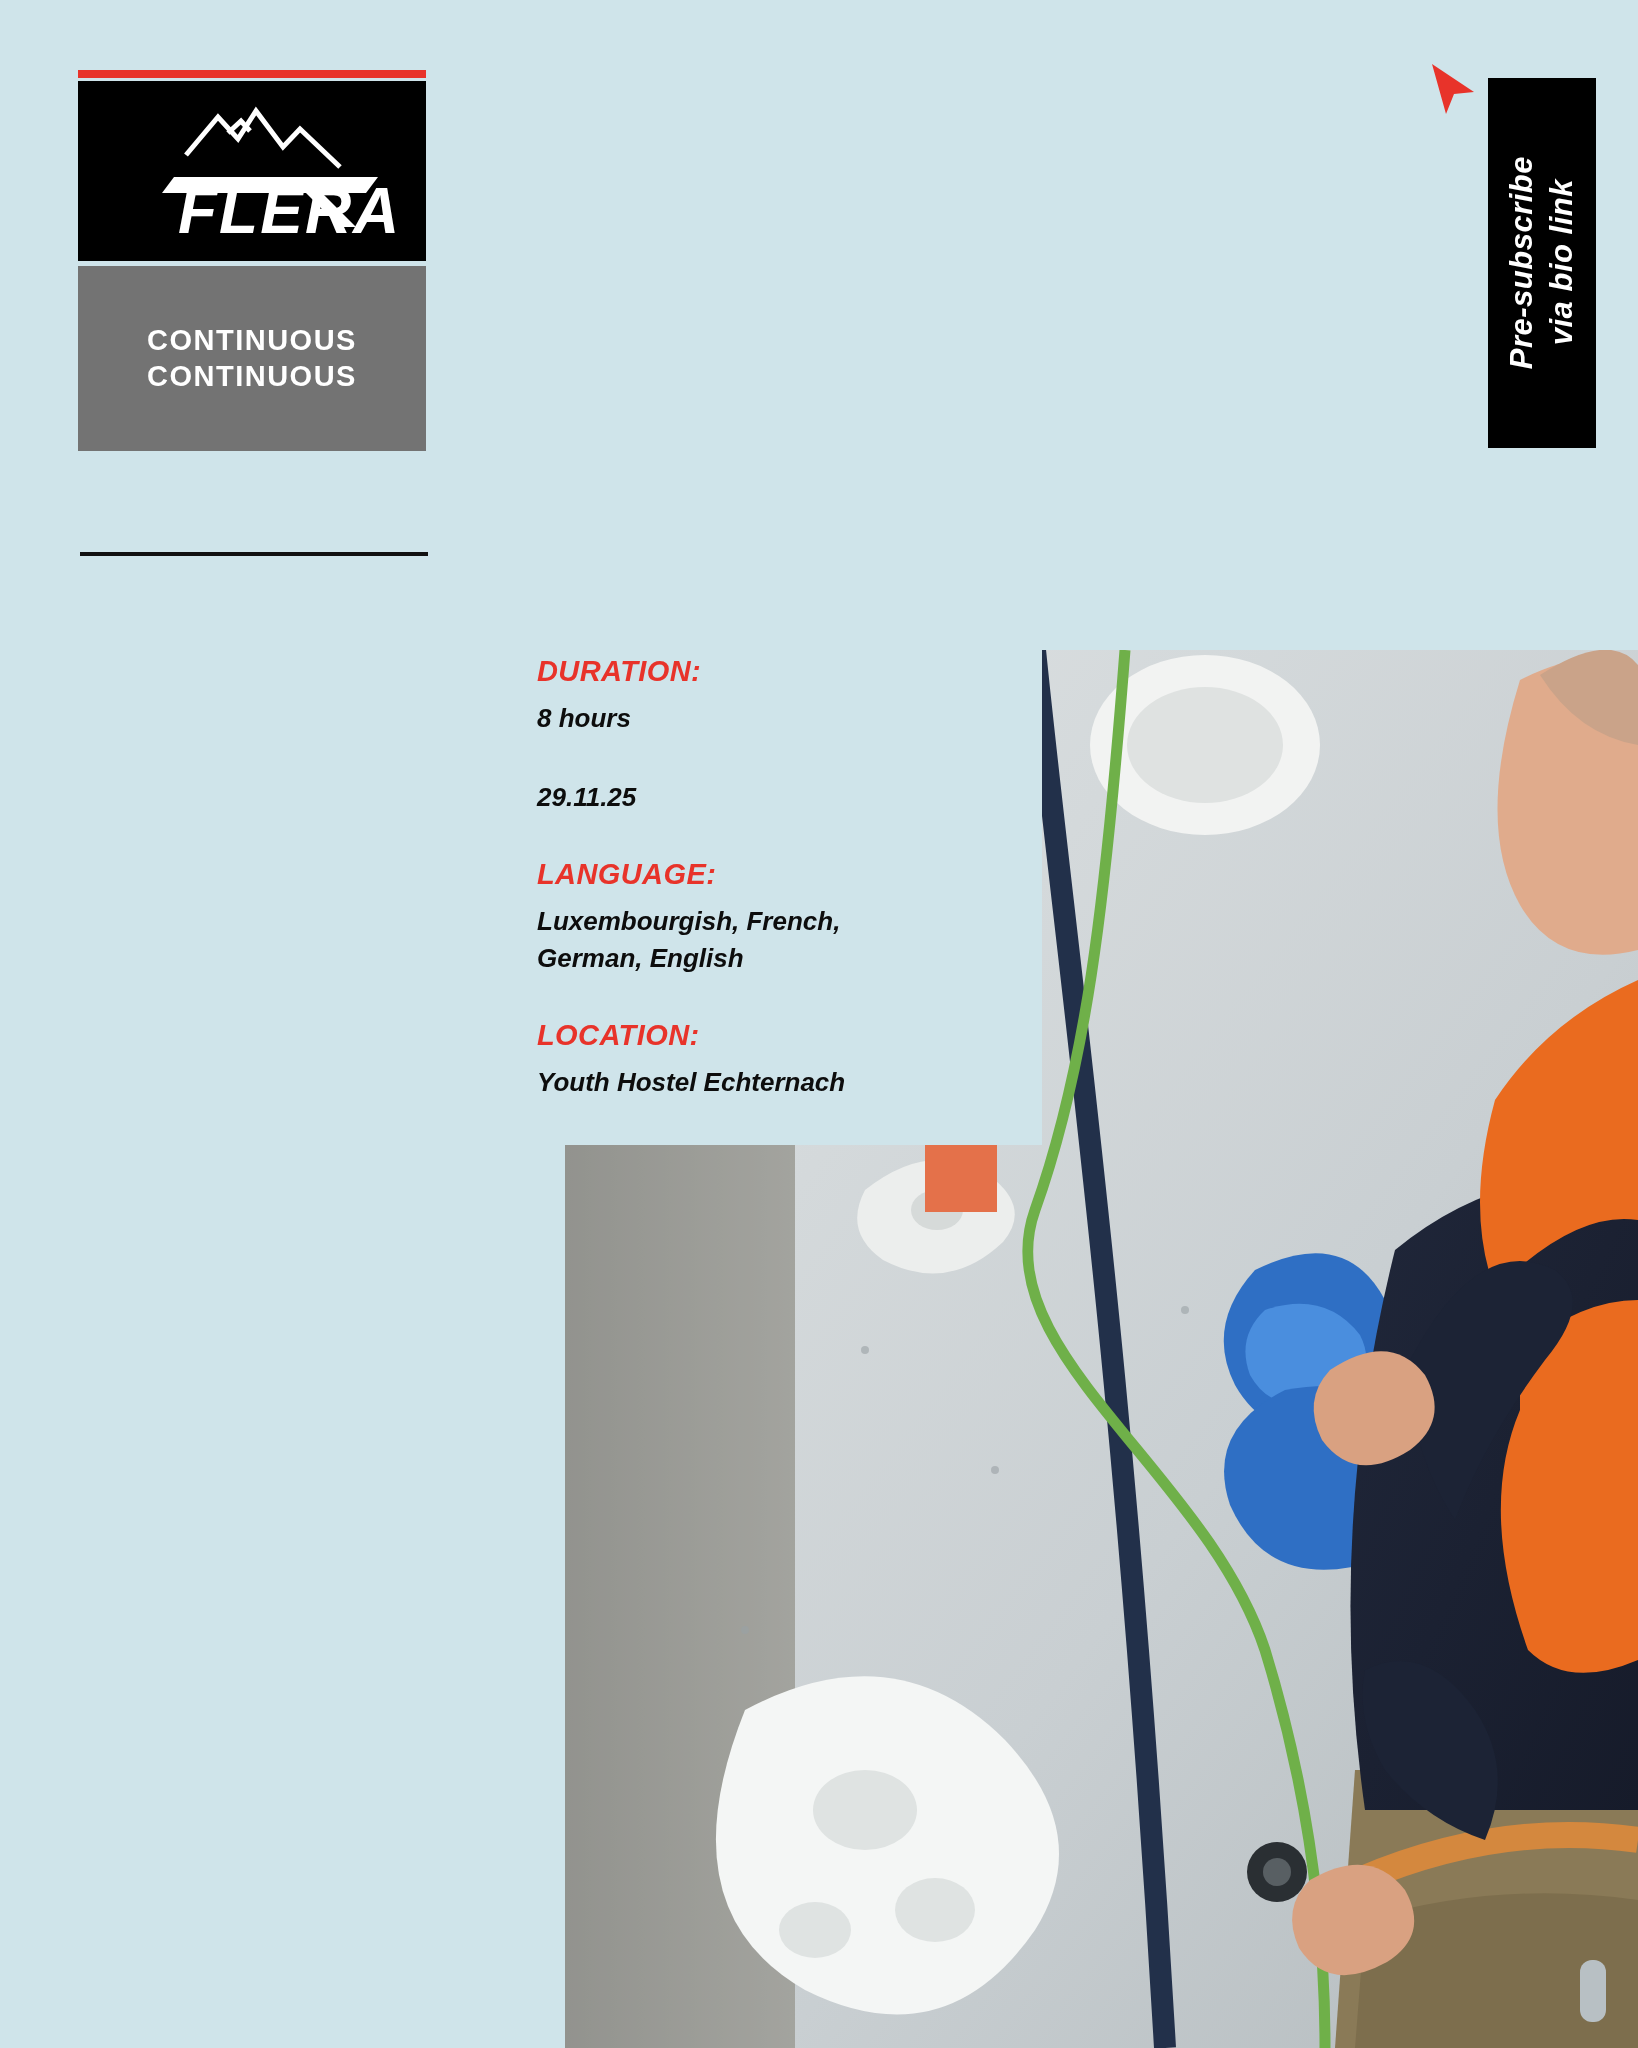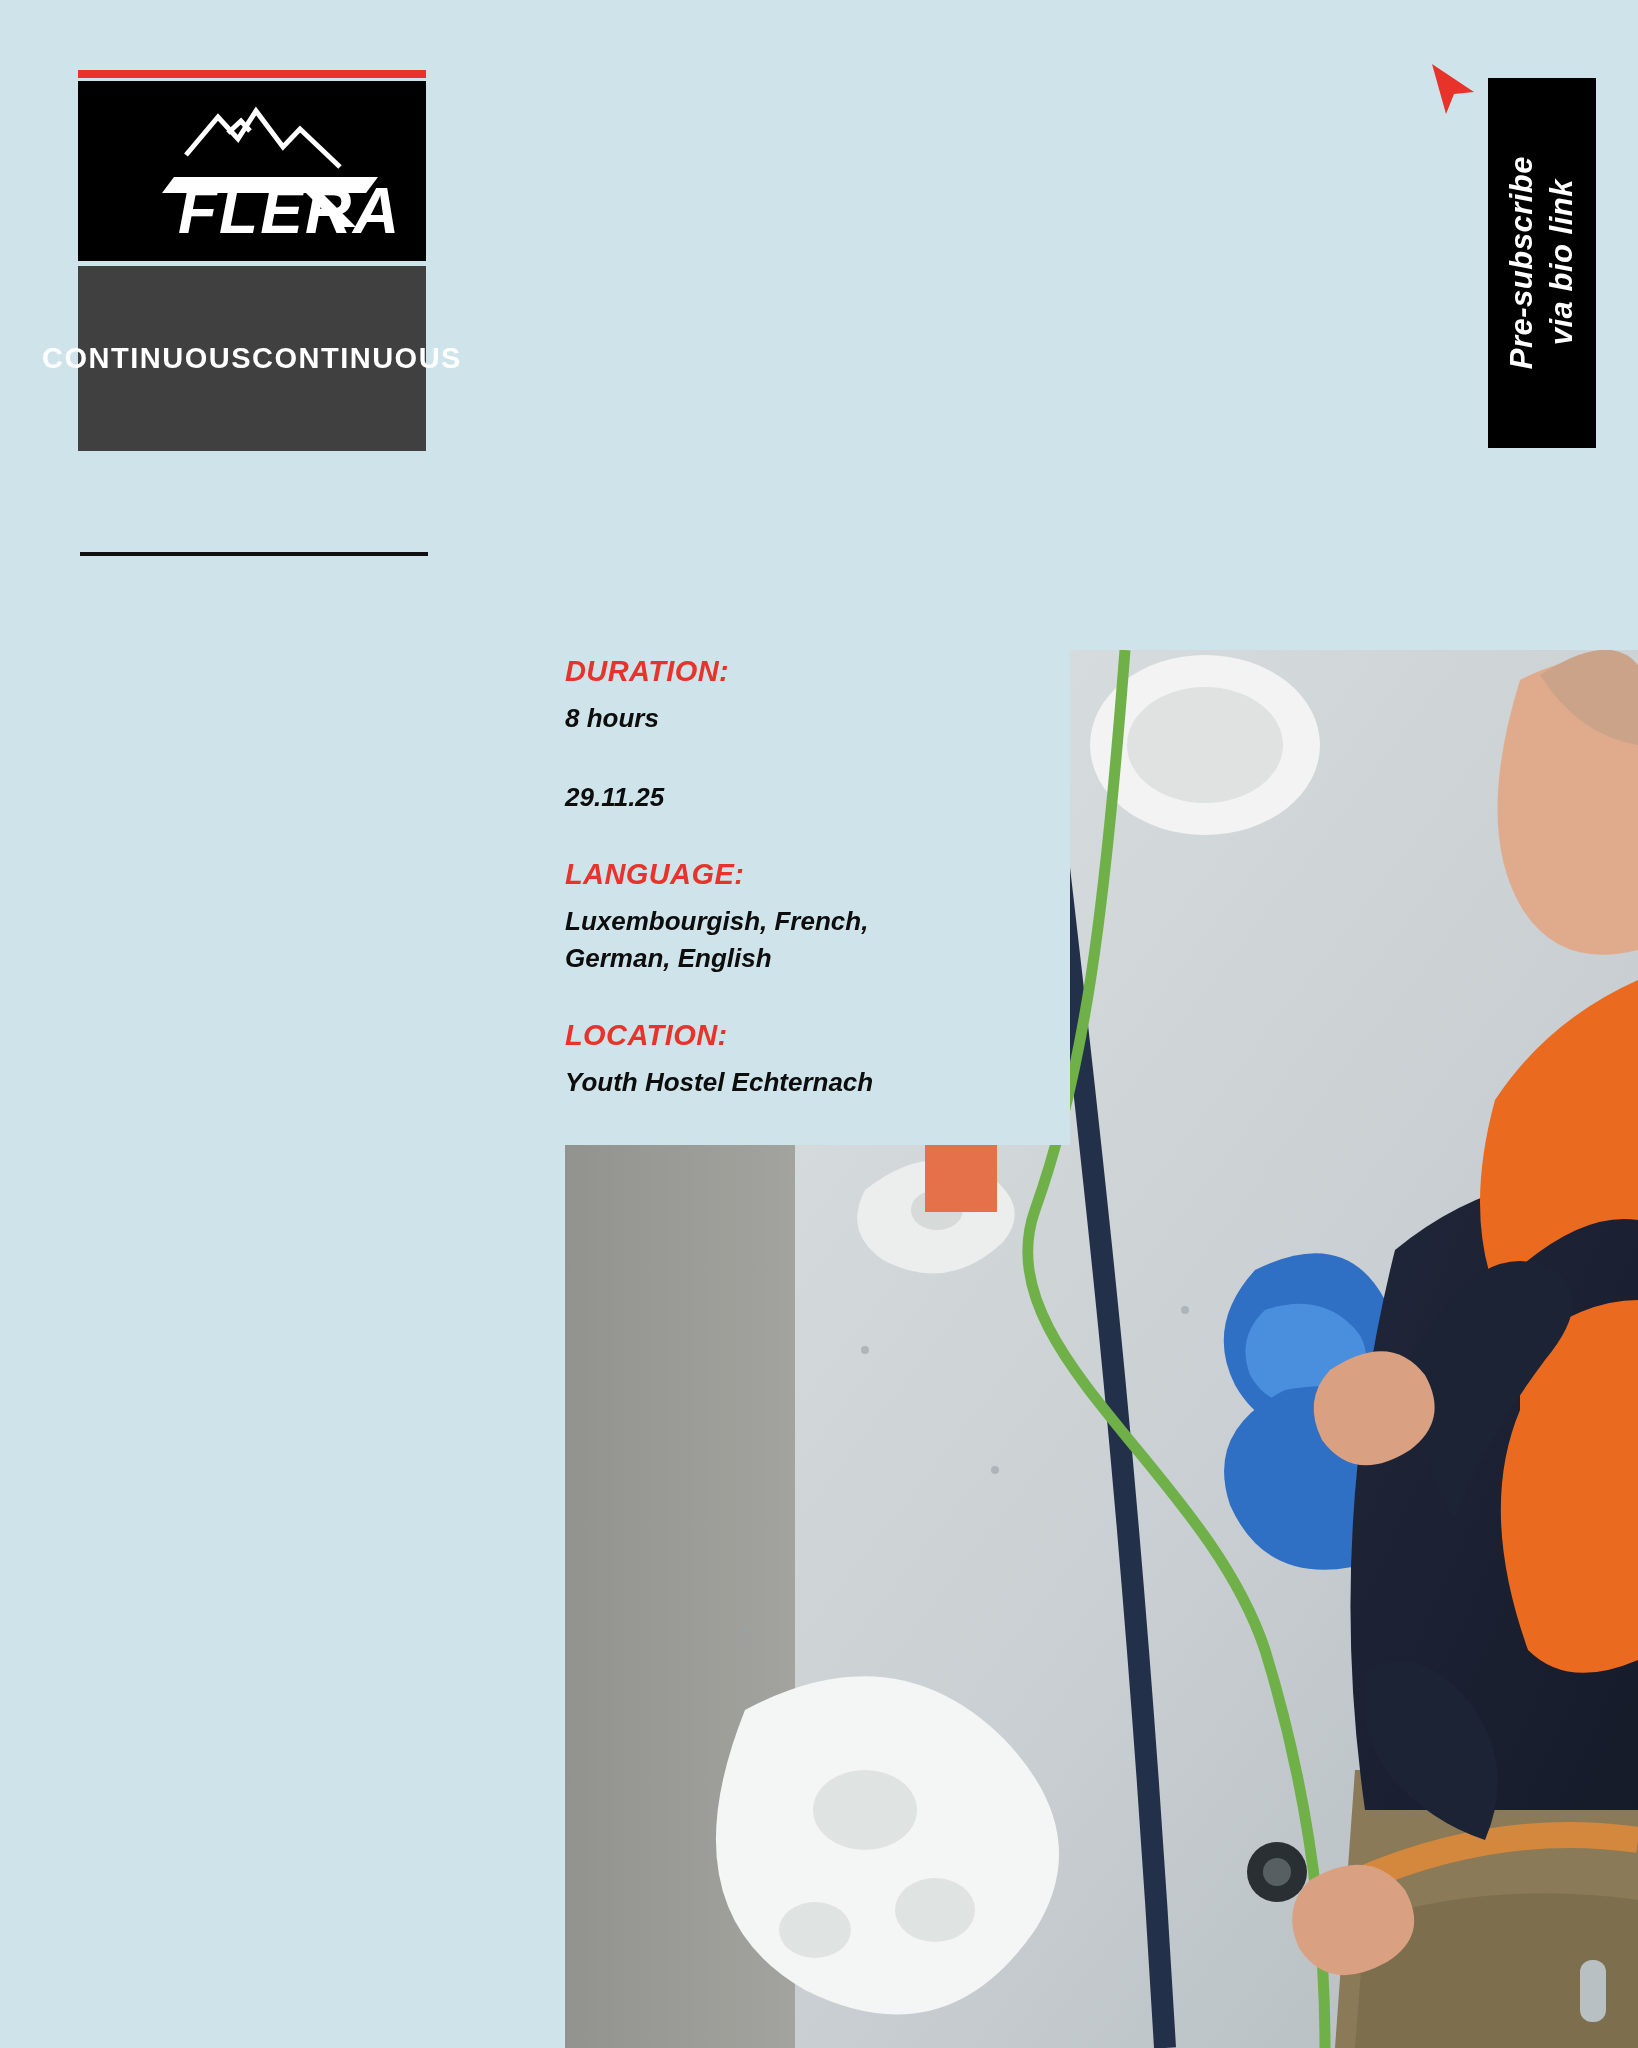--- a/index.html
+++ b/index.html
@@ -33,24 +33,24 @@
     width: 348px;
     height: 180px;
     background: #000;
     position: relative;
     margin-top: 3px;
     overflow: hidden;
   }
   .logo-sub {
     width: 348px;
     height: 185px;
-    background: #404040;
+    background: #737373;
     margin-top: 5px;
     display: flex;
-    flex-direction: row;
+    flex-direction: column;
     align-items: center;
     justify-content: center;
   }
   .logo-sub span {
     color: #fff;
     font-weight: bold;
     font-size: 29px;
     letter-spacing: 1.5px;
     line-height: 1.22;
     text-align: center;
@@ -132,21 +132,21 @@
     width: 1073px;
     height: 1398px;
     overflow: hidden;
     background: #8d9296;
   }
   .photo svg { display: block; width: 100%; height: 100%; }
 
   
   .info {
     position: absolute;
-    left: 520px;
+    left: 492px;
     top: 620px;
     width: 550px;
     background: #cfe4ea;
     padding: 35px 40px 40px 45px;
   }
   .info-group { margin-bottom: 42px; }
   .info-group:last-child { margin-bottom: 4px; }
   .info-label {
     color: #e8332a;
     font-weight: bold;

